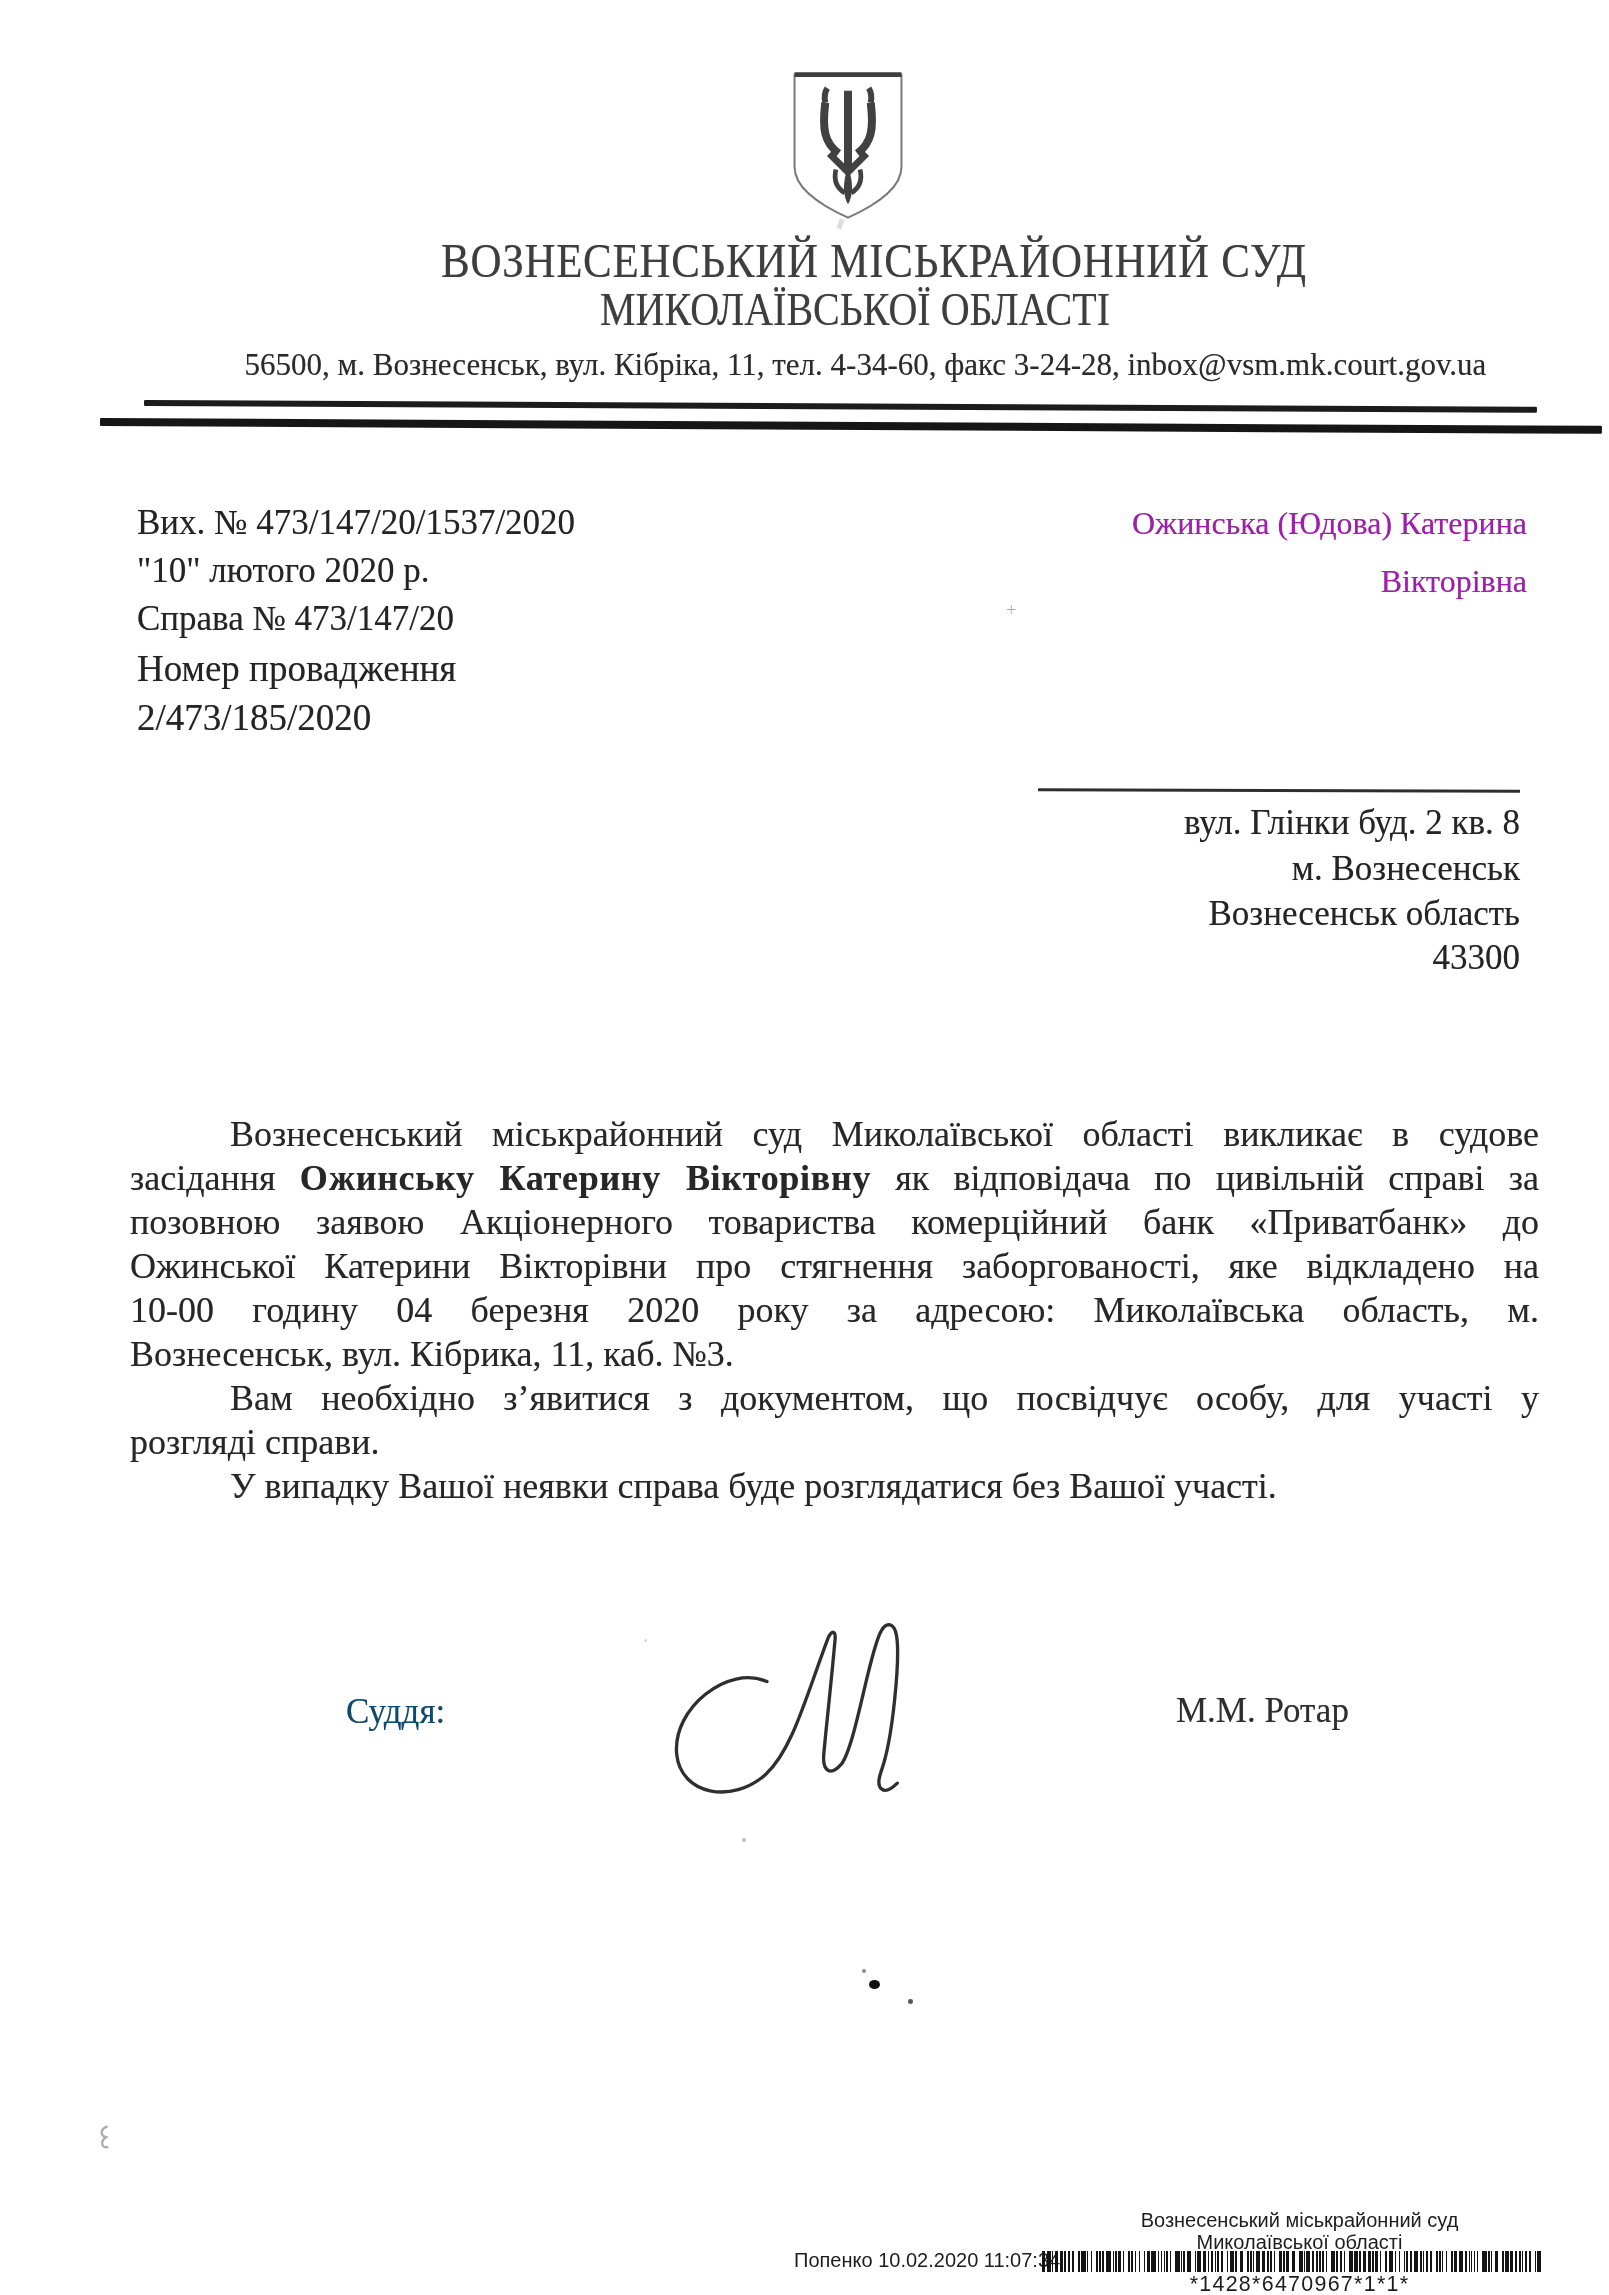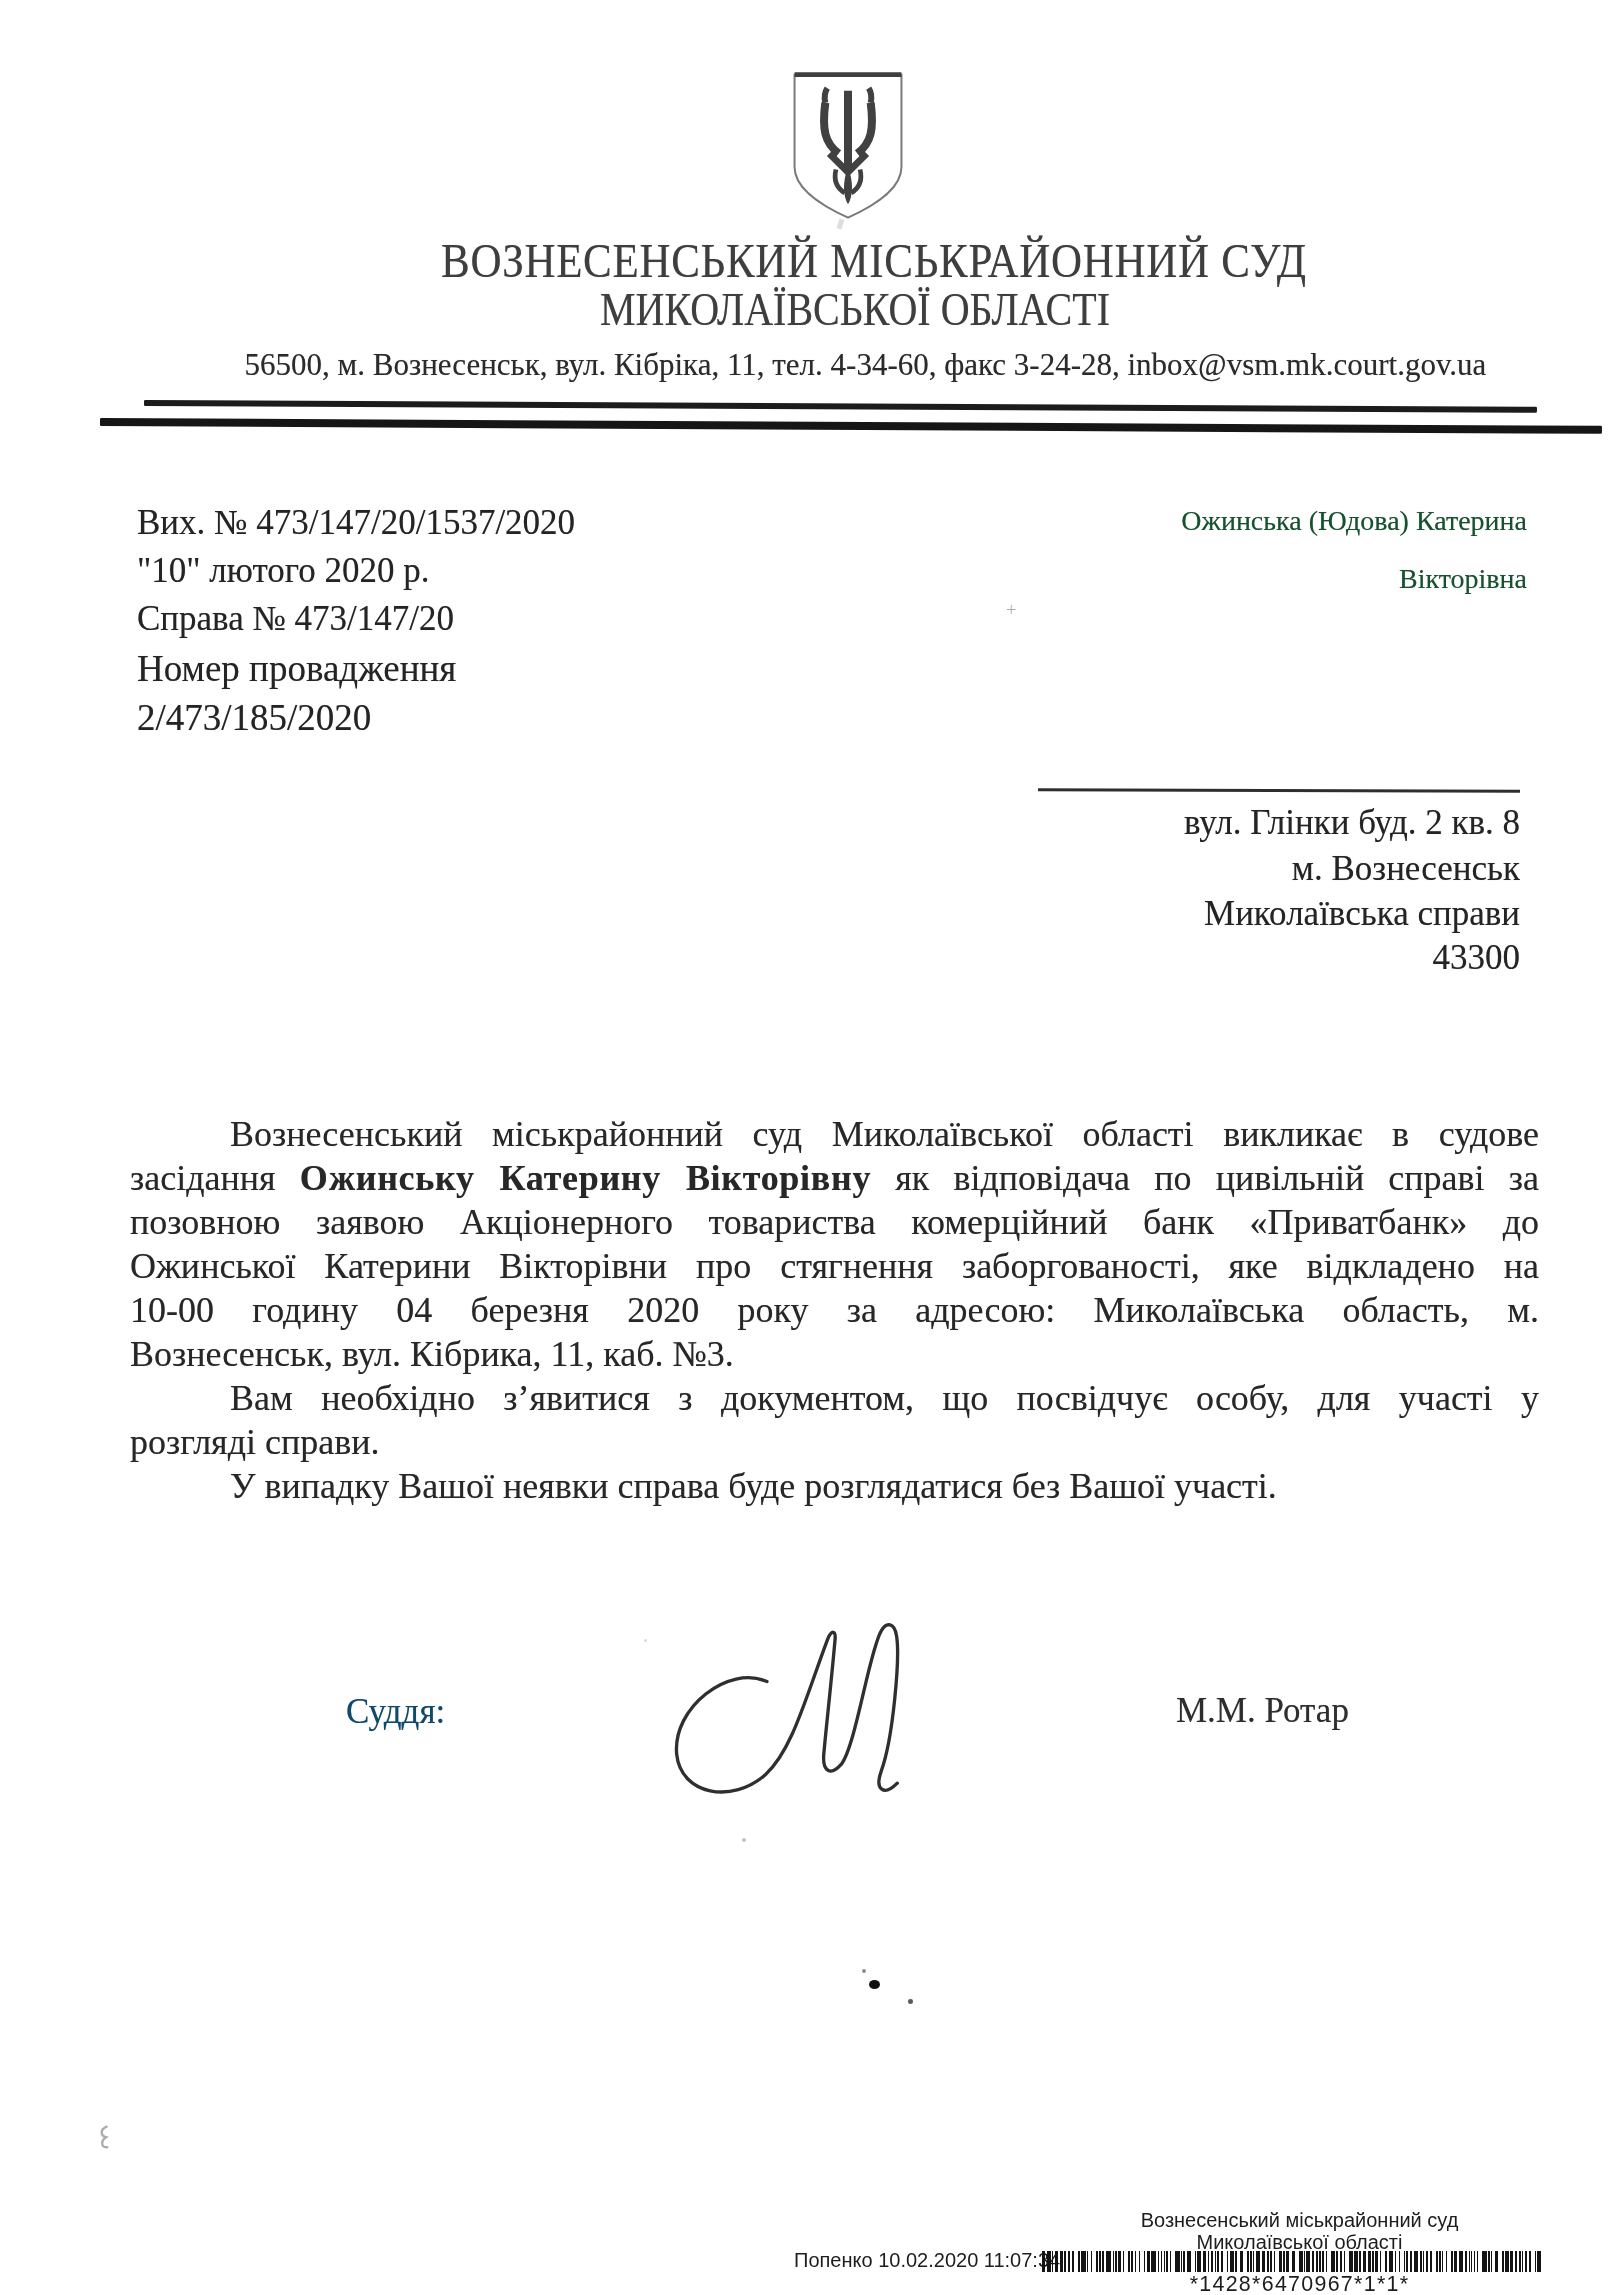--- a/index.html
+++ b/index.html
@@ -24,21 +24,21 @@
   .rule{background:#1c1c1c;border-radius:1.3px;}
   .rule1{left:144px;top:400px;width:1393px;height:6px;transform:rotate(.28deg);transform-origin:0 0;}
   .rule2{left:100px;top:418px;width:1502px;height:8px;background:#161616;transform:rotate(.3deg);transform-origin:0 0;}
 
   
   .ref{left:137px;white-space:nowrap;color:#242424;}
   .f52{font-size:35px;}
   .f56{font-size:37px;}
 
   
-  .recip{left:922px;width:605px;text-align:right;font-size:28px;color:#14532d;white-space:nowrap;}
+  .recip{left:922px;width:605px;text-align:right;font-size:32px;color:#a21caf;white-space:nowrap;}
   .recip-underline{left:1038px;top:789px;width:482px;height:3.3px;background:#2e2e2e;transform:rotate(.2deg);}
   .recip-addr{left:922px;width:598px;text-align:right;font-size:35px;color:#242424;white-space:nowrap;}
 
   
   .body-text{left:130px;top:1112px;width:1409px;font-size:36px;line-height:44px;color:#272727;}
   .bline{text-align:justify;text-align-last:left;}
   .bline.just{text-align-last:justify;}
   .bline.ind{text-indent:100px;}
   .bline .bold{font-weight:700;letter-spacing:0.7px;}
 
@@ -87,21 +87,21 @@
   <div class="abs serif ink ref f52" style="top:551px;">"10" лютого 2020 р.</div>
   <div class="abs serif ink ref f52" style="top:599px;">Справа № 473/147/20</div>
   <div class="abs serif ink ref f56" style="top:647px;">Номер провадження</div>
   <div class="abs serif ink ref f56" style="top:696px;">2/473/185/2020</div>
 
   <div class="abs serif ink recip" style="top:505px;">Ожинська (Юдова) Катерина</div>
   <div class="abs serif ink recip" style="top:563px;">Вікторівна</div>
   <div class="abs recip-underline"></div>
   <div class="abs serif ink recip-addr" style="top:803px;">вул. Глінки буд. 2 кв. 8</div>
   <div class="abs serif ink recip-addr" style="top:849px;">м. Вознесенськ</div>
-  <div class="abs serif ink recip-addr" style="top:894px;">Миколаївська справи</div>
+  <div class="abs serif ink recip-addr" style="top:894px;">Вознесенськ область</div>
   <div class="abs serif ink recip-addr" style="top:938px;">43300</div>
 
   <div class="abs serif ink body-text">
       <div class="bline just ind"><span>Вознесенський міськрайонний суд Миколаївської області викликає в судове</span></div>
       <div class="bline just"><span>засідання </span><span class="bold">Ожинську Катерину Вікторівну</span><span> як відповідача по цивільній справі за</span></div>
       <div class="bline just"><span>позовною заявою Акціонерного товариства комерційний банк «Приватбанк» до</span></div>
       <div class="bline just"><span>Ожинської Катерини Вікторівни про стягнення  заборгованості, яке відкладено на</span></div>
       <div class="bline just"><span>10-00 годину 04 березня 2020 року за адресою: Миколаївська область, м.</span></div>
       <div class="bline"><span>Вознесенськ, вул. Кібрика, 11, каб. №3.</span></div>
       <div class="bline just ind"><span>Вам необхідно з’явитися з документом, що посвідчує особу, для участі у</span></div>

